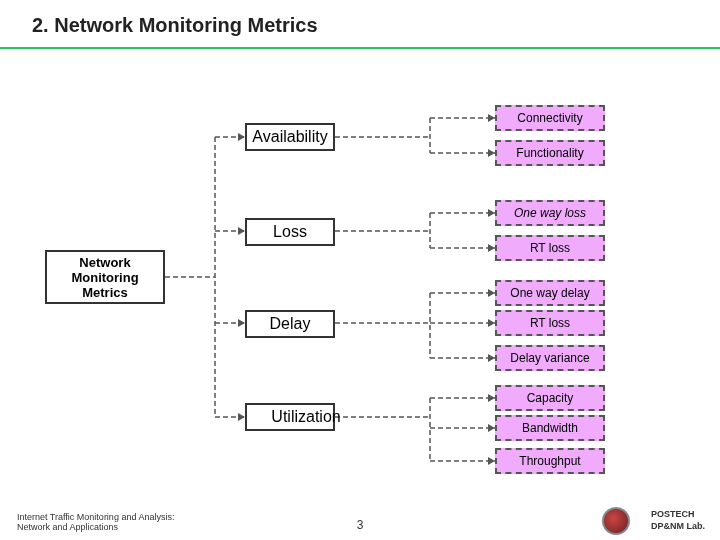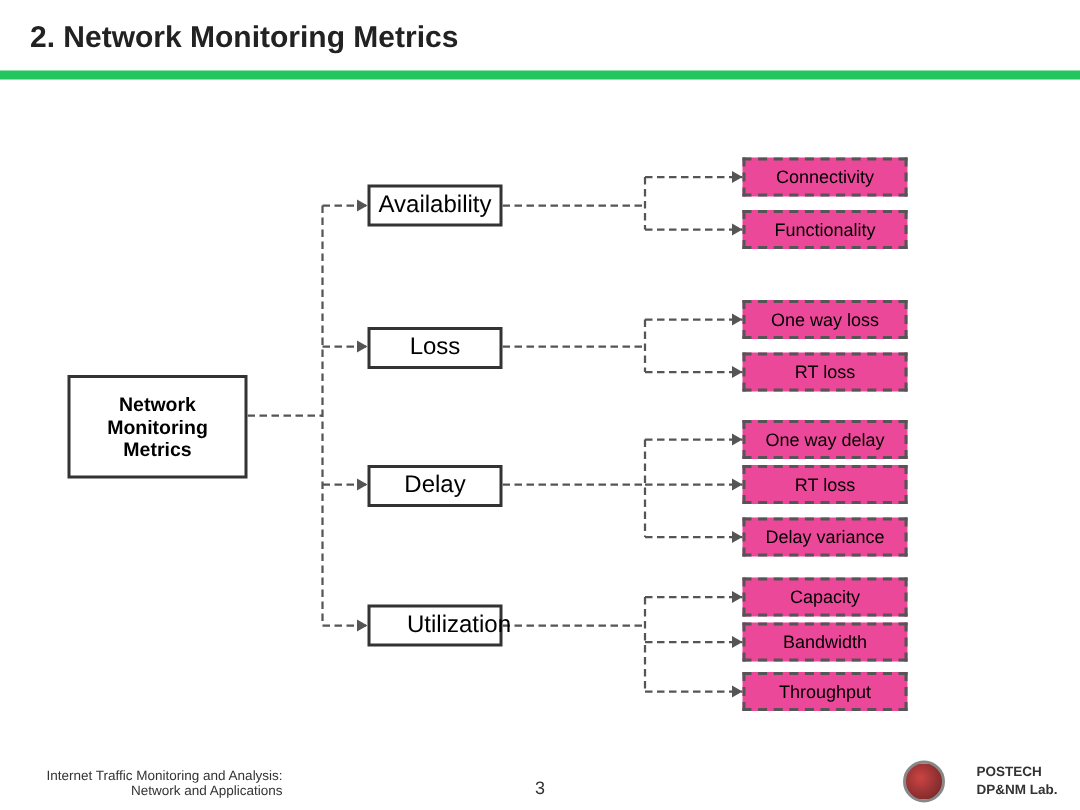--- a/index.html
+++ b/index.html
@@ -8,22 +8,22 @@
       height: 540px;
       background: #fff;
       font-family: Arial, sans-serif;
       font-size: 13px;
       overflow: hidden;
       position: relative;
     }
 
     
     .title-bar {
-      padding: 14px 20px 10px 20px;
-      border-bottom: 6px solid #22c55e;
+      padding: 14px 20px 10px 32px;
+      border-bottom: 2px solid #22c55e;
     }
     .title-bar h1 {
       font-size: 20px;
       font-weight: bold;
       color: #222;
     }
 
     
     .diagram-area {
       position: absolute;
@@ -32,21 +32,21 @@
       width: 720px;
       height: 440px;
     }
 
     
     .center-box {
       position: absolute;
       left: 45px;
       top: 195px;
       width: 120px;
-      height: 69px;
+      height: 54px;
       border: 2px solid #333;
       display: flex;
       align-items: center;
       justify-content: center;
       text-align: center;
       font-weight: bold;
       font-size: 13px;
       background: #fff;
       z-index: 10;
     }
@@ -70,32 +70,31 @@
     .leaf-box {
       position: absolute;
       width: 110px;
       height: 26px;
       border: 2px dashed #555;
       display: flex;
       align-items: center;
       justify-content: center;
       text-align: center;
       font-size: 12px;
-      background: #ec4899;
+      background: #f0abfc;
       z-index: 10;
     }
 
     
     .footer {
       position: absolute;
       bottom: 8px;
-      left: 31px;
+      left: 17px;
       font-size: 9px;
       color: #333;
-      text-align: right;
     }
     .page-num {
       position: absolute;
       bottom: 8px;
       left: 50%;
       transform: translateX(-50%);
       font-size: 12px;
       color: #333;
     }
     .logo-area {
@@ -202,21 +201,21 @@
   <div class="branch-box" style="left:245px; top:163px;">Loss</div>
 
   <div class="branch-box" style="left:245px; top:255px;">Delay</div>
 
   <div class="branch-box" style="left:245px; top:348px;padding-left:32px;">Utilization</div>
 
   <div class="leaf-box" style="left:495px; top:50px;">Connectivity</div>
 
   <div class="leaf-box" style="left:495px; top:85px;">Functionality</div>
 
-  <div class="leaf-box" style="left:495px; top:145px;">One way loss</div>
+  <div class="leaf-box" style="left:495px; top:145px;font-style:italic;">One way loss</div>
 
   <div class="leaf-box" style="left:495px; top:180px;">RT  loss</div>
 
   <div class="leaf-box" style="left:495px; top:225px;">One way delay</div>
 
   <div class="leaf-box" style="left:495px; top:255px;">RT loss</div>
 
   <div class="leaf-box" style="left:495px; top:290px;">Delay variance</div>
 
   <div class="leaf-box" style="left:495px; top:330px;">Capacity</div>

